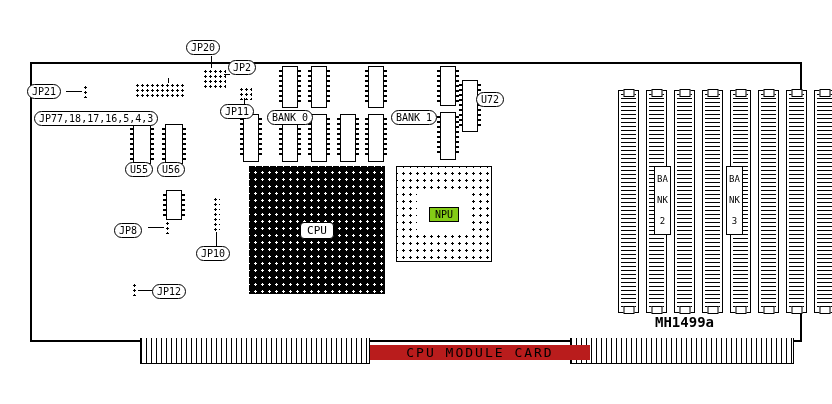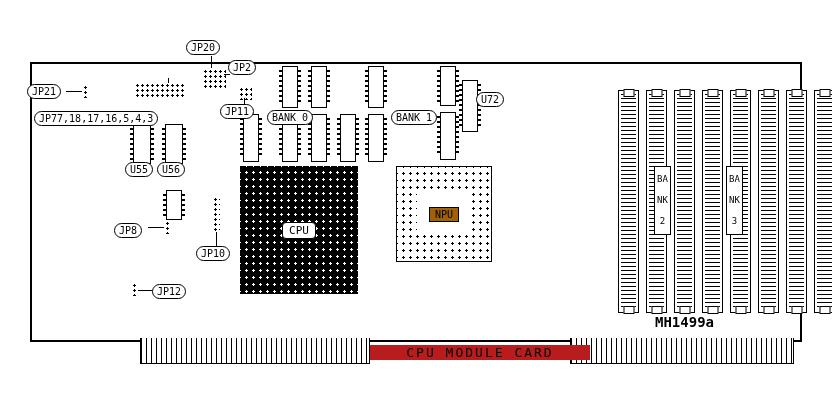--- a/index.html
+++ b/index.html
@@ -9,31 +9,31 @@
   .chip{position:absolute;background:#fff;border:1px solid #000;z-index:2;}
   .chip::before,.chip::after{content:"";position:absolute;top:3px;bottom:3px;width:3px;
         background:repeating-linear-gradient(to bottom,#000 0 2px,transparent 2px 5px);}
   .chip::before{left:-4px}
   .chip::after{right:-4px}
   .pins{position:absolute;background-image:radial-gradient(#000 1px,transparent 1.4px);
         background-size:5px 5px;background-position:1px 1px;z-index:2;}
   .lbl{position:absolute;border:1px solid #000;border-radius:8px;background:#fff;
        font-size:10px;line-height:13px;padding:0 4px;white-space:nowrap;z-index:6;}
   .ln{position:absolute;background:#000;z-index:4;}
-  .cpu{position:absolute;left:240px;top:166px;width:118px;height:128px;background:#000;
+  .cpu{position:absolute;left:249px;top:166px;width:136px;height:128px;background:#000;
        background-image:radial-gradient(#fff 1px,transparent 1.4px);
        background-size:7px 7px;background-position:3px 3px;
        display:flex;align-items:center;justify-content:center;z-index:3;}
   .cpu-label{background:#fff;border:1px solid #000;border-radius:4px;padding:1px 6px;font-size:11px;}
   .npu{position:absolute;left:396px;top:166px;width:94px;height:94px;border:1px solid #000;
        background-image:radial-gradient(#000 1px,transparent 1.4px);
        background-size:7px 7px;background-position:3px 3px;
        display:flex;align-items:center;justify-content:center;z-index:3;}
   .npu-center{width:54px;height:42px;background:#fff;display:flex;align-items:center;justify-content:center;}
-  .npu-box{border:1px solid #000;padding:1px 5px;font-size:10px;background:#a16207;}
+  .npu-box{border:1px solid #000;padding:1px 5px;font-size:10px;background:#84cc16;}
   .simm-row{position:absolute;left:618px;top:90px;display:flex;gap:7px;z-index:2;}
   .simm{position:relative;width:15px;height:215px;border:1px solid #000;padding:3px 2px;box-sizing:content-box;
         background:repeating-linear-gradient(to bottom,#000 0 1px,#fff 1px 4px) content-box;}
   .simm::before,.simm::after{content:"";position:absolute;left:50%;transform:translateX(-50%);
         width:9px;height:6px;background:#fff;border:1px solid #000;}
   .simm::before{top:-2px}
   .simm::after{bottom:-2px}
   .vlabel{position:absolute;width:15px;border:1px solid #000;background:#fff;font-size:9px;
         line-height:21px;text-align:center;word-break:break-all;z-index:7;padding:2px 0;}
   .fingers{position:absolute;top:338px;height:25px;border:1px solid #000;border-top:none;

